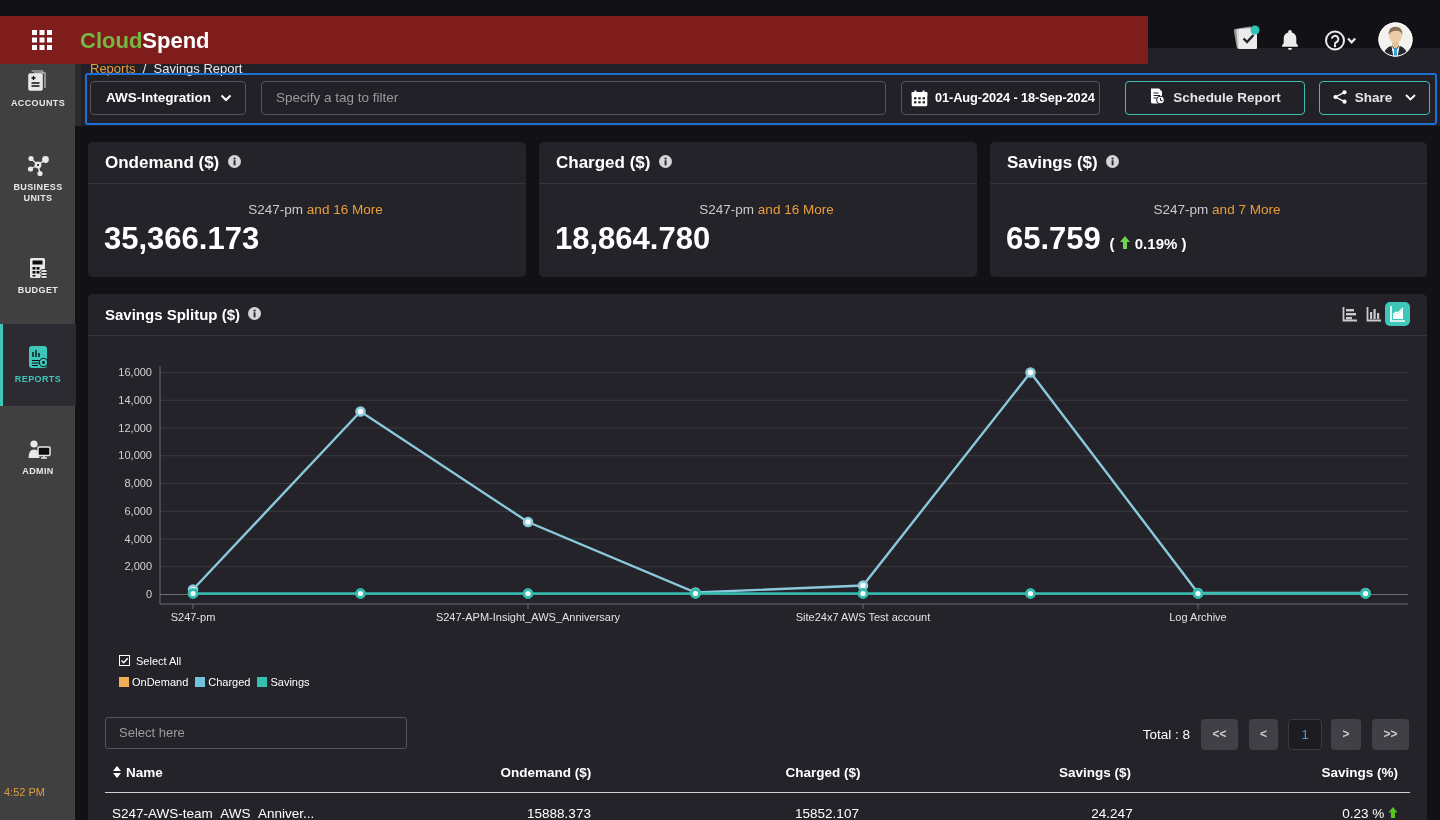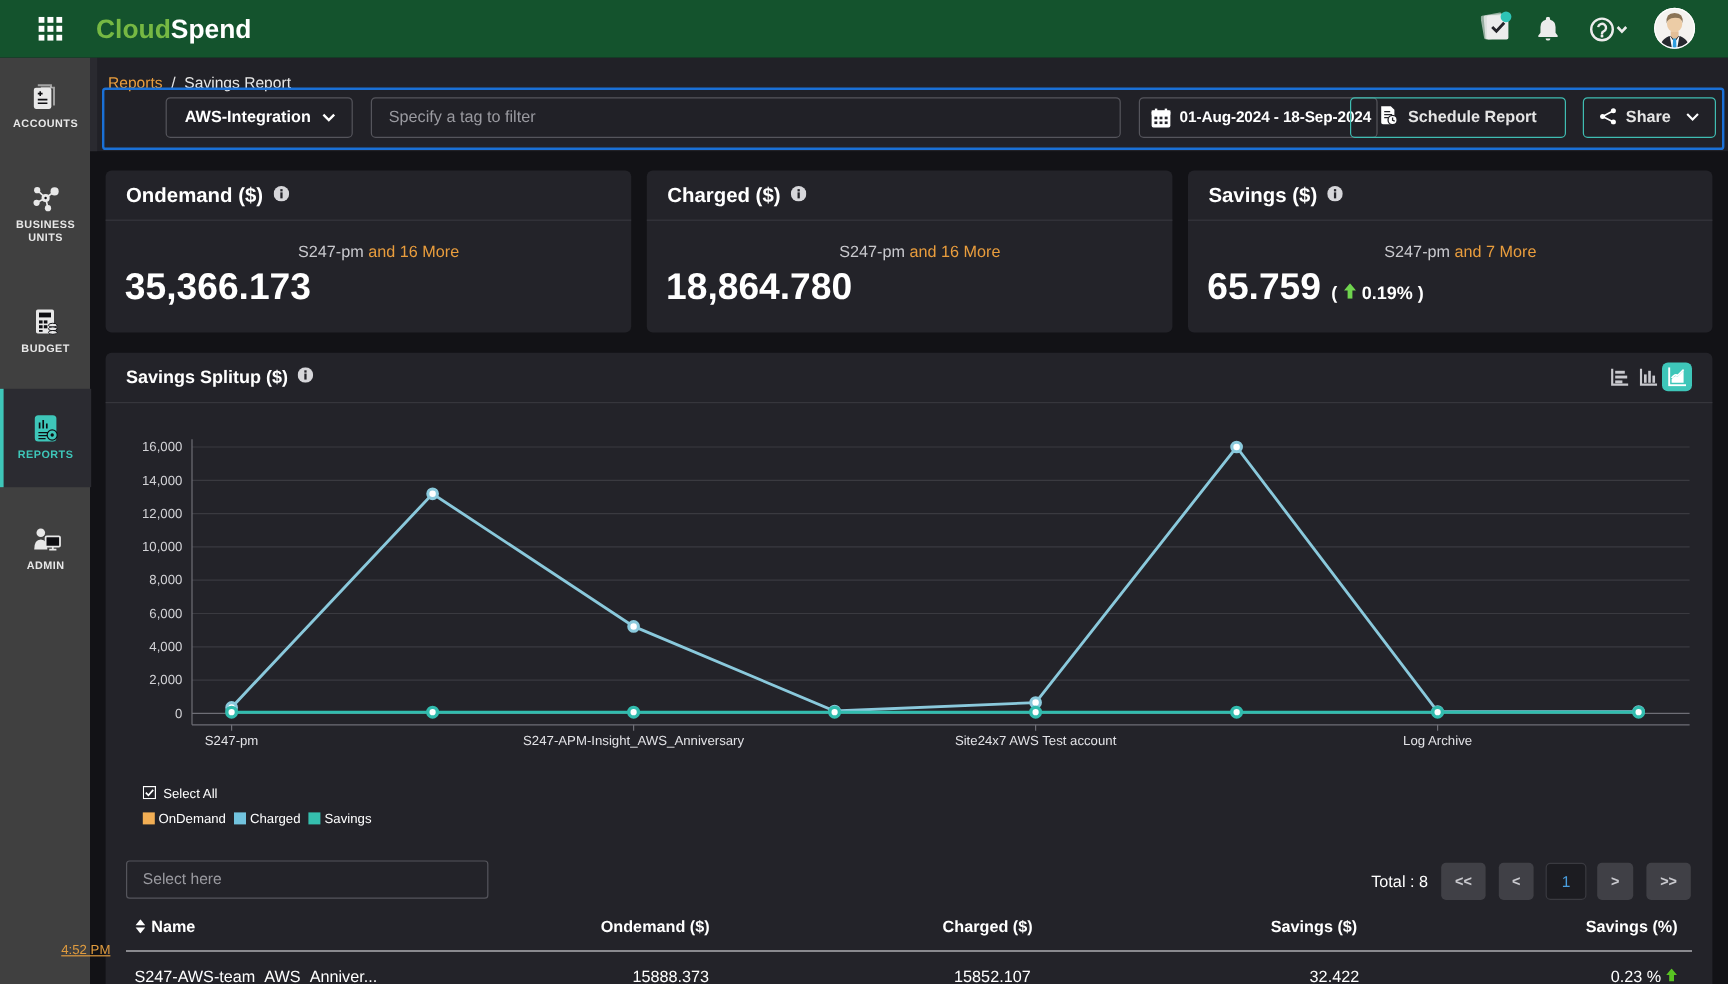--- a/index.html
+++ b/index.html
@@ -1,40 +1,40 @@
 <!DOCTYPE html>
 <html><head>
 <meta charset="utf-8">
 <style>
 * { margin:0; padding:0; box-sizing:border-box; }
 html,body { width:1440px; height:820px; overflow:hidden; background:#121216; font-family:"Liberation Sans", sans-serif; }
 .abs { position:absolute; }
 
 
-#topbar { position:absolute; left:0; top:0; width:1440px; height:48px; background:#14532d; z-index:30; }
+#topbar { position:absolute; left:0; top:16px; width:1148px; height:48px; background:#7f1d1d; z-index:30; }
 #grid9 { position:absolute; left:32px; top:14px; width:20px; height:20px; }
 #logo { position:absolute; left:80px; top:12px; font-size:22px; font-weight:bold; color:#fff; letter-spacing:0px; }
 #logo .g { color:#76b843; }
 
 
 #sidebar { position:absolute; left:0; top:48px; width:75px; height:772px; background:#404040; z-index:20; }
 .navitem { position:absolute; left:0; width:76px; text-align:center; color:#e8e8e8; }
 .navitem .lbl { font-size:9px; font-weight:bold; letter-spacing:0.4px; line-height:11px; margin-top:4px; }
 .navitem svg { display:block; margin:0 auto; }
 #nav-reports { position:absolute; left:0; top:276px; width:76px; height:82px; background:#2b2b31; }
 #nav-reports .bar { position:absolute; left:0; top:0; width:3px; height:82px; background:#3ec6b9; }
-#time { position:absolute; left:16px; bottom:22px; width:76px; text-align:right; color:#e09c3f; font-size:11px; text-decoration:underline; }
+#time { position:absolute; left:4px; bottom:22px; width:76px; text-align:left; color:#e09c3f; font-size:11px; }
 
 
 #subheader { position:absolute; left:75px; top:48px; width:1365px; height:78px; background:#212127; }
 #subedge { position:absolute; left:75px; top:48px; width:6px; height:78px; background:#2a2a30; }
 #crumbs { position:absolute; left:90px; top:61px; font-size:13px; color:#e8e8e8; }
 #crumbs .o { color:#e99d3d; }
 #filterbox { position:absolute; left:85px; top:73px; width:1352px; height:52px; border:2px solid #1a70d6; border-radius:3px; }
-.fctl { position:absolute; top:81px; height:34px; border:1px solid #55555c; border-radius:4px; color:#fff;margin-left:48px; }
+.fctl { position:absolute; top:81px; height:34px; border:1px solid #55555c; border-radius:4px; color:#fff; }
 #dd { left:90px; width:156px; font-size:13.5px; font-weight:bold; line-height:32px; padding-left:15px; }
 #dd .chev { position:absolute; right:14px; top:0; }
 #taginput { left:261px; width:625px; font-size:13.5px; color:#9a9aa0; line-height:32px; padding-left:14px; }
 #datebox { left:901px; width:199px; font-size:12.8px; font-weight:bold; line-height:32px; padding-left:33px; white-space:nowrap; letter-spacing:-0.1px; }
 .tealbtn { position:absolute; top:81px; height:34px; border:1px solid #3fbdb2; border-radius:4px; color:#e5e5e5; font-size:13.5px; font-weight:bold; line-height:32px; text-align:center; }
 #schedbtn { left:1125px; width:180px; }
 #sharebtn { left:1319px; width:111px; }
 
 
 .card { position:absolute; top:142px; height:135px; background:#232329; border-radius:5px; }
@@ -405,19 +405,19 @@
           </svg>Name</span>
       <span class="c-ond">Ondemand ($)</span>
       <span class="c-chg">Charged ($)</span>
       <span class="c-sav">Savings ($)</span>
       <span class="c-pct">Savings (%)</span>
     </div>
     <div class="drow">
       <span class="c-name">S247-AWS-team_AWS_Anniver...</span>
       <span class="c-ond" style="left:374px">15888.373</span>
       <span class="c-chg" style="left:642px">15852.107</span>
-      <span class="c-sav" style="left:927px">32.422</span>
+      <span class="c-sav" style="left:927px">24.247</span>
       <span class="c-pct">0.23 % <svg width="10" height="11" viewBox="0 0 10 11" style="vertical-align:0">
             <path d="M5 0 L9.5 5.5 H7 V11 H3 V5.5 H0.5 Z" fill="#58c322"></path>
           </svg></span>
     </div>
   </div>
 </div>
 
 </body></html>

